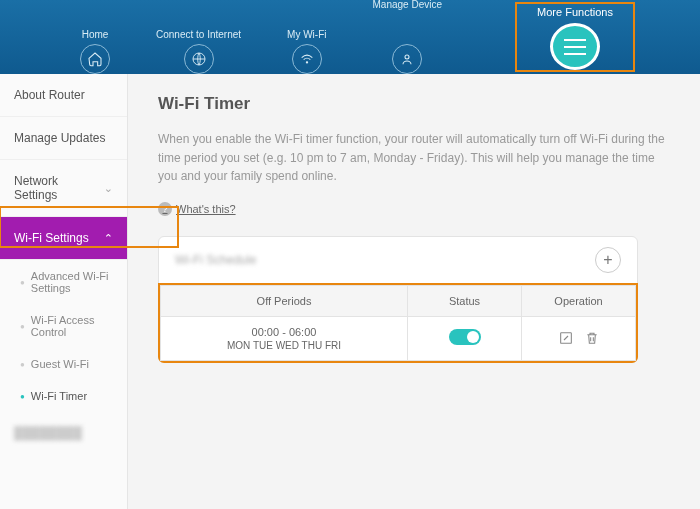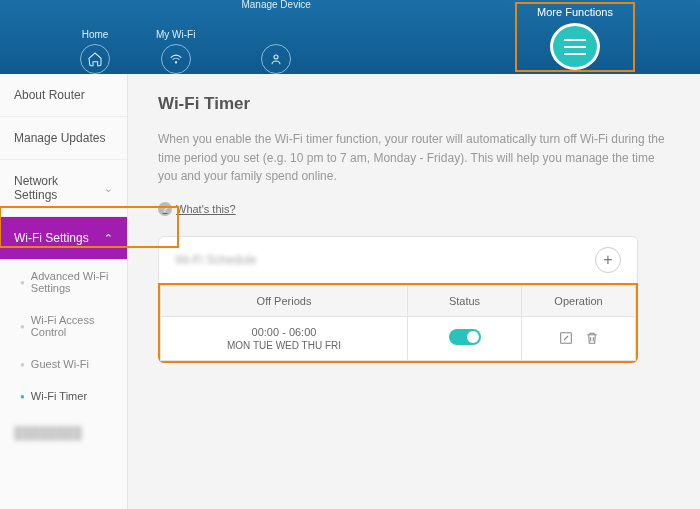--- a/index.html
+++ b/index.html
@@ -58,20 +58,29 @@
 </style>
 </head>
 <body>
 
 <div class="topnav">
   <div class="nav-item">
     <span>Home</span>
     <span class="circ">
       <svg width="16" height="16" viewBox="0 0 24 24" fill="none" stroke="currentColor" stroke-width="1.6">
           <path d="M3 11l9-8 9 8v9a2 2 0 0 1-2 2h-3v-6H9v6H6a2 2 0 0 1-2-2z"></path>
+        </svg>
+    </span>
+  </div>
+  <div class="nav-item">
+    <span>Connect to Internet</span>
+    <span class="circ">
+      <svg width="16" height="16" viewBox="0 0 24 24" fill="none" stroke="currentColor" stroke-width="1.4">
+          <circle cx="12" cy="12" r="9"></circle>
+          <path d="M3 12h18M12 3c2.5 3 2.5 15 0 18M12 3c-2.5 3-2.5 15 0 18"></path>
         </svg>
     </span>
   </div>
   <div class="nav-item">
     <span>My Wi-Fi</span>
     <span class="circ">
       <svg width="16" height="16" viewBox="0 0 24 24" fill="none" stroke="currentColor" stroke-width="1.6">
           <path d="M4 10c5-5 11-5 16 0"></path>
           <path d="M7 13c3-3 7-3 10 0"></path>
           <circle cx="12" cy="17" r="1" fill="currentColor"></circle>

